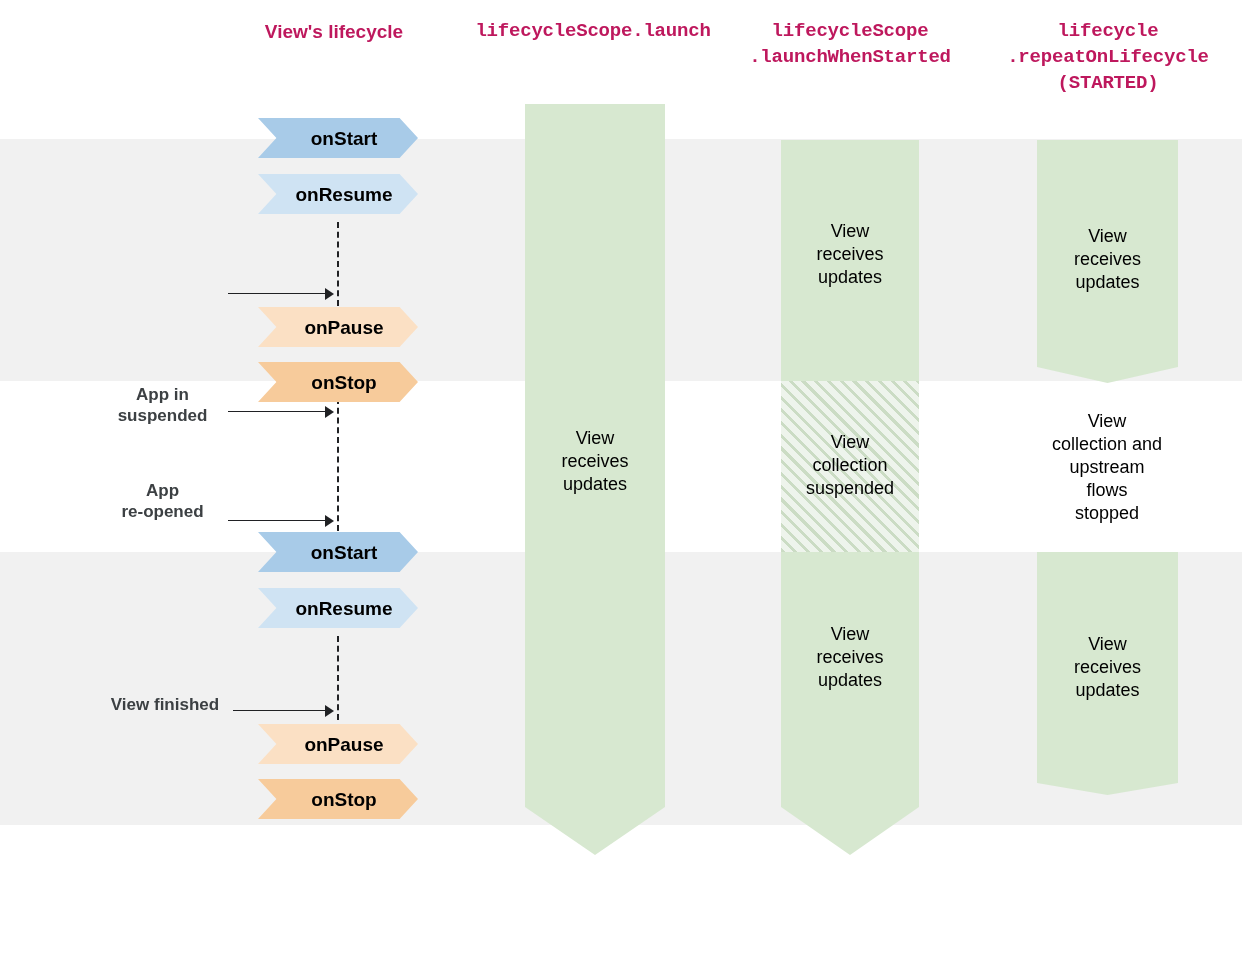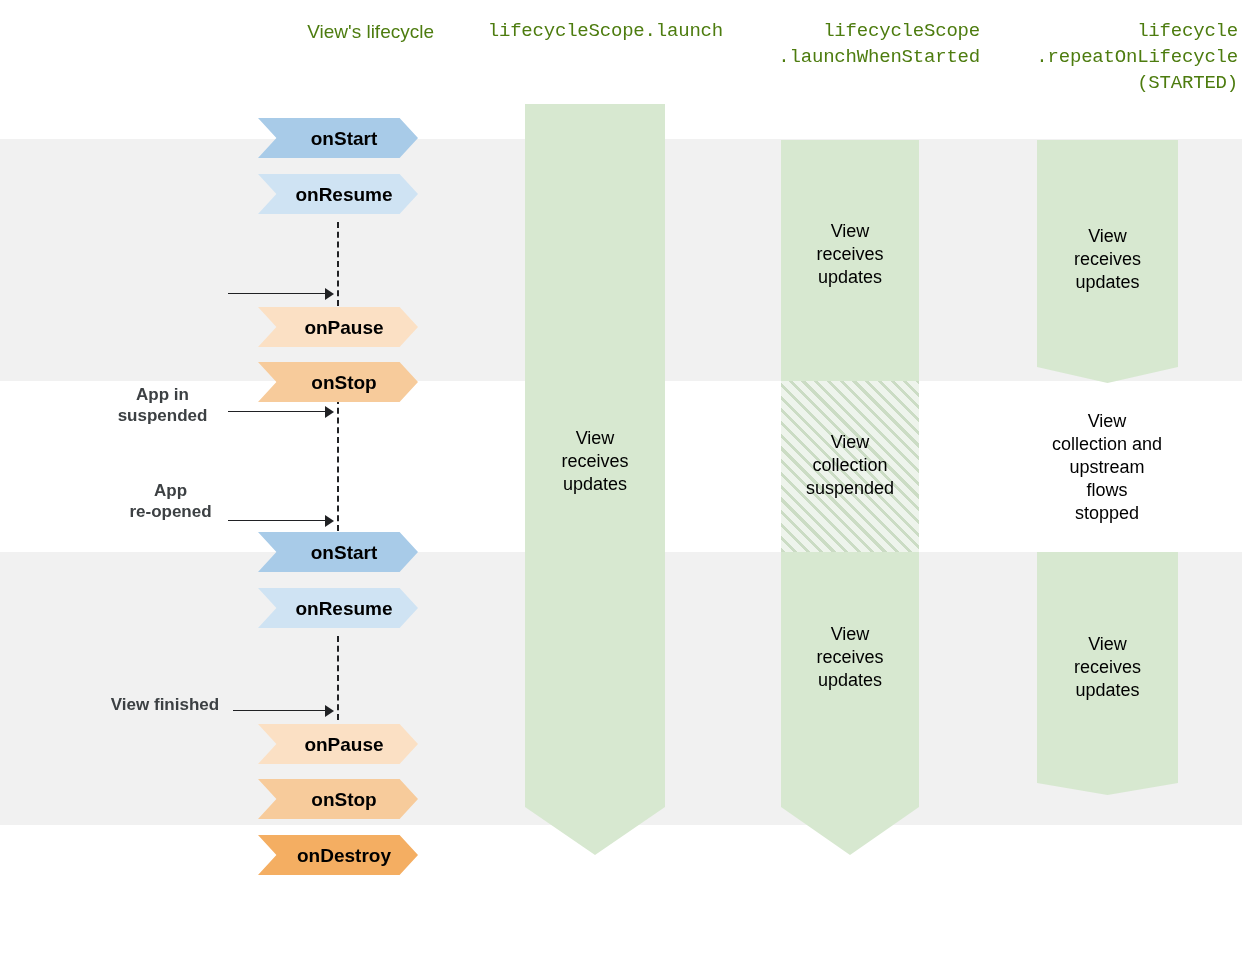--- a/index.html
+++ b/index.html
@@ -22,24 +22,25 @@
     position: absolute;
     left: 0;
     width: 1242px;
     background: #f1f1f1;
     z-index: 0;
   }
 
   
   .col-header {
     position: absolute;
-    text-align: right;
-    color: #4d7c0f;
+    text-align: center;
+    color: #be185d;
     z-index: 6;
     white-space: pre-line;
+    font-weight: bold;
   }
   .col-header.sans {
     font-family: "Liberation Sans", sans-serif;
     font-size: 19px;
     line-height: 24px;
   }
   .col-header.mono {
     font-family: "Liberation Mono", monospace;
     font-size: 19px;
     line-height: 26px;
@@ -248,37 +249,34 @@
   </div>
 
   <div class="chevron" style="left:258px;top:724px;background:#fbe0c4;">
     <span>onPause</span>
   </div>
 
   <div class="chevron" style="left:258px;top:779px;background:#f7cb9b;">
     <span>onStop</span>
   </div>
 
-  <div class="chevron" style="left:258px;top:835px;background:#f4ae62;">
-    <span>onDestroy</span>
-  </div>
 
   <div class="event-arrow" style="left:228px;top:288px;width:106px;">
     <div class="shaft" style="width:98px;"></div>
     <div class="head" style="left:97px;"></div>
   </div>
 
   <div class="event-label" style="left:80px;top:384px;width:165px;">App in
 suspended</div>
   <div class="event-arrow" style="left:228px;top:406px;width:106px;">
     <div class="shaft" style="width:98px;"></div>
     <div class="head" style="left:97px;"></div>
   </div>
 
-  <div class="event-label" style="left:88px;top:480px;width:165px;">App
+  <div class="event-label" style="left:80px;top:480px;width:165px;">App
 re-opened</div>
   <div class="event-arrow" style="left:228px;top:515px;width:106px;">
     <div class="shaft" style="width:98px;"></div>
     <div class="head" style="left:97px;"></div>
   </div>
 
   <div class="event-label" style="left:95px;top:694px;width:140px;">View finished</div>
   <div class="event-arrow" style="left:233px;top:705px;width:101px;">
     <div class="shaft" style="width:93px;"></div>
     <div class="head" style="left:92px;"></div>

